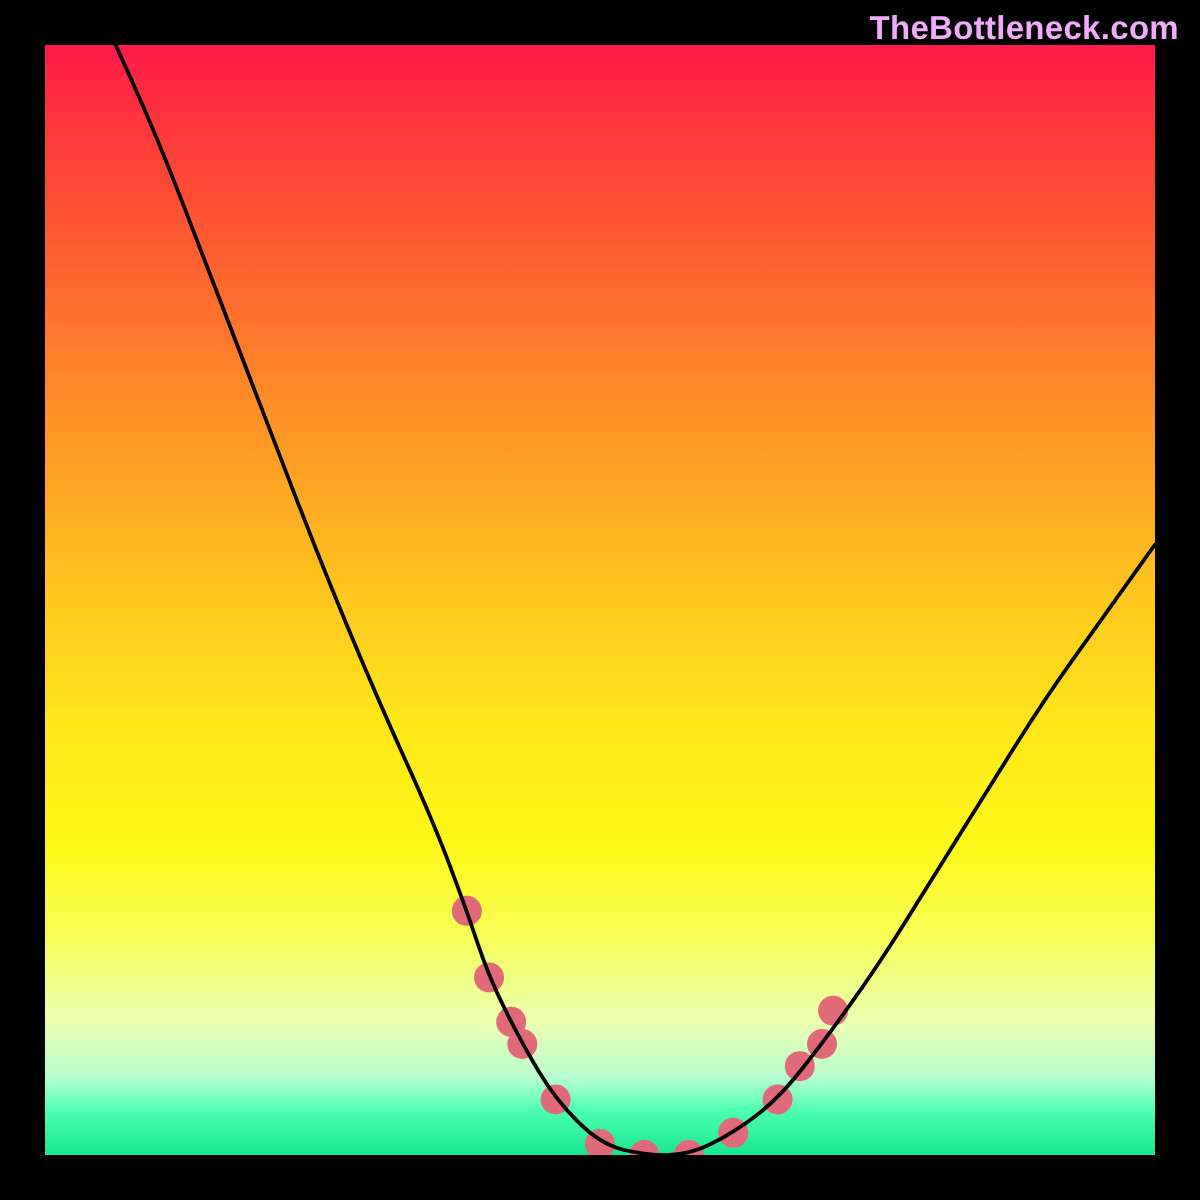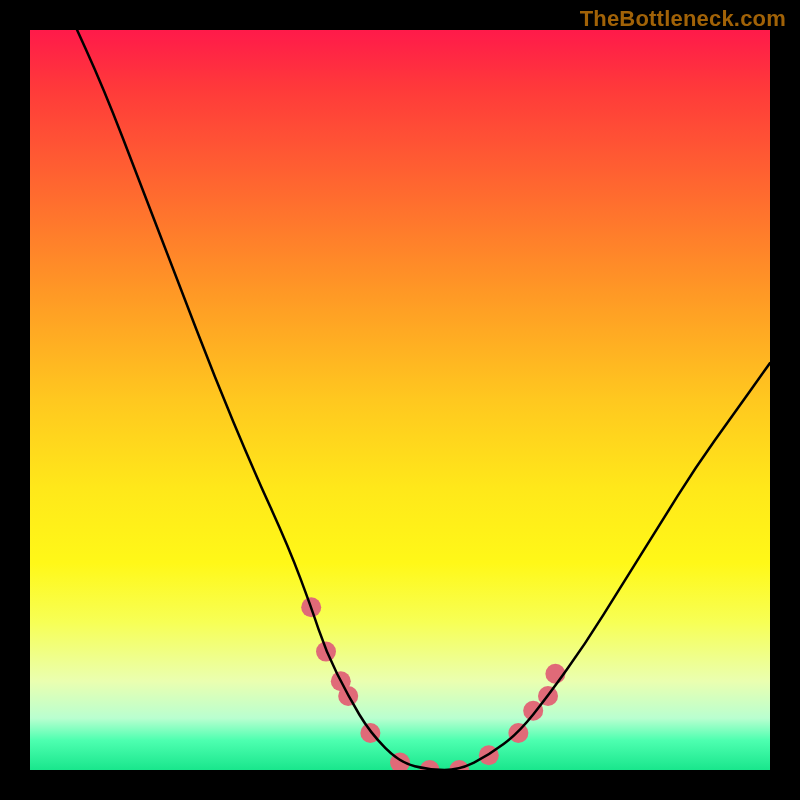--- a/index.html
+++ b/index.html
@@ -29,21 +29,21 @@
       #eaffb0 88%,
       #b9ffd0 93%,
       #4dffb0 96%,
       #19e68c 100%
     );
   }
   .watermark {
     position: absolute;
     top: 6px;
     right: 14px;
-    color: #a16207;
+    color: #f0abfc;
     font-size: 22px;
     font-weight: 600;
     letter-spacing: 0.2px;
     z-index: 10;
   }
   svg.curve {
     position: absolute;
     left: 0;
     top: 0;
     width: 740px;

